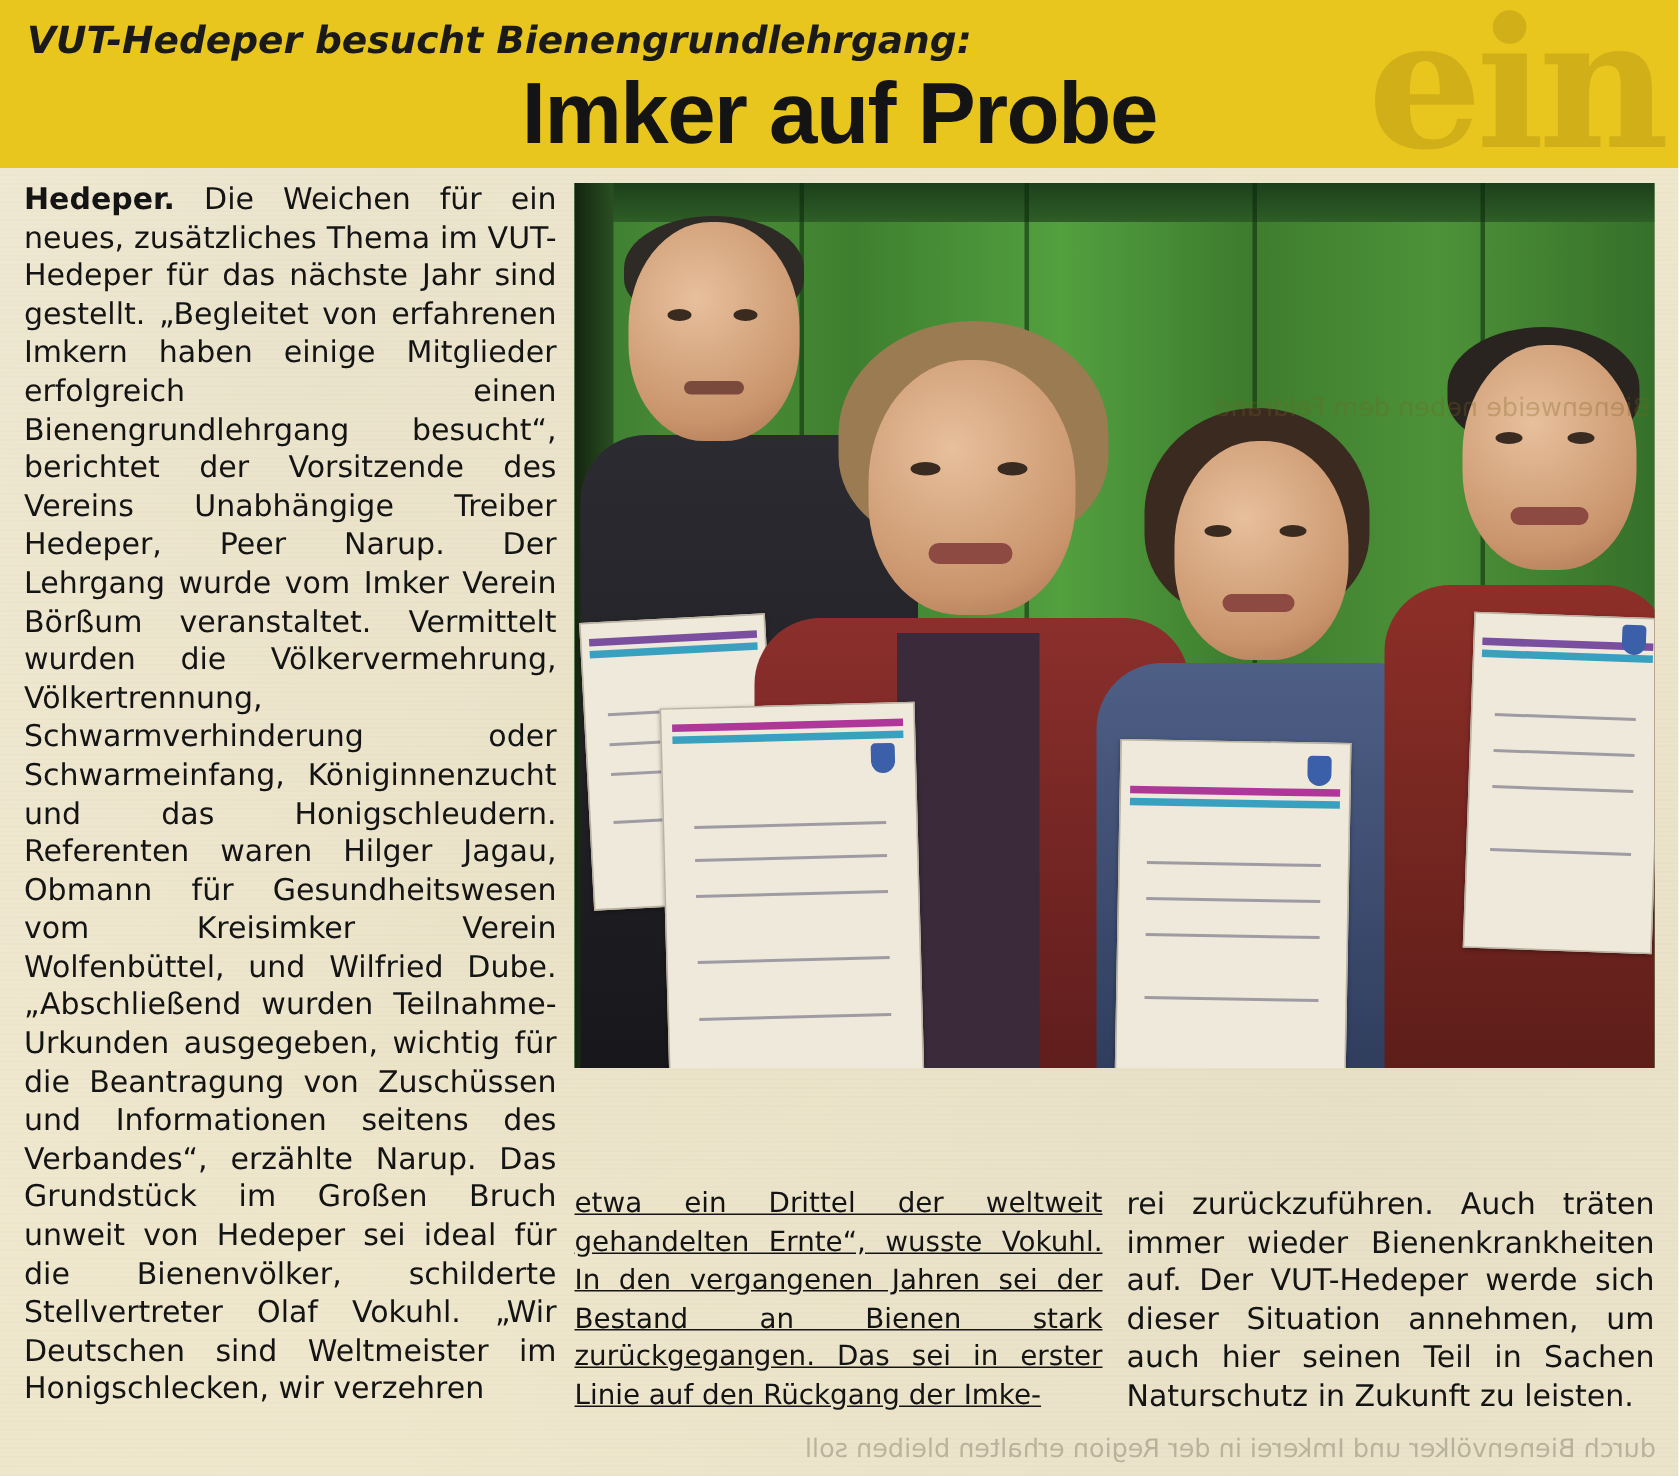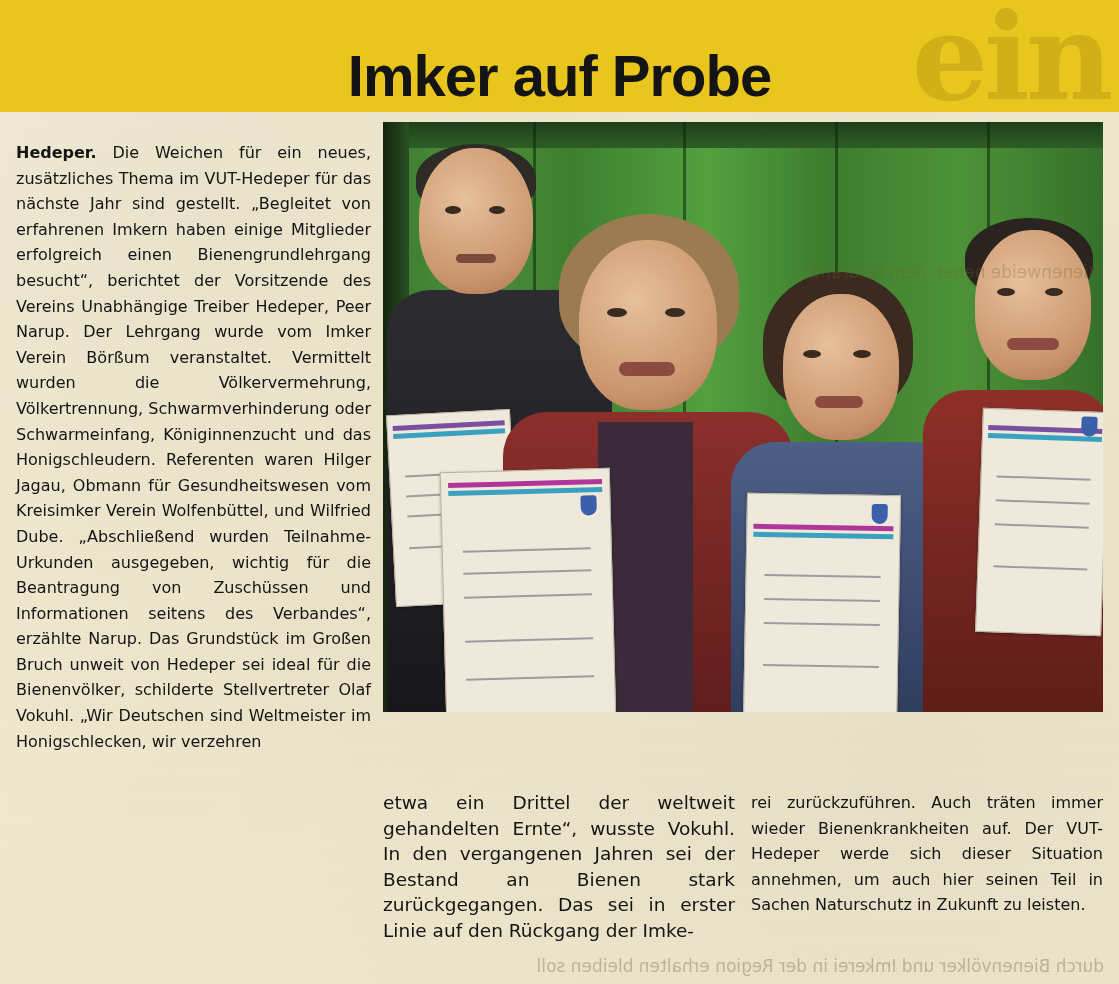--- a/index.html
+++ b/index.html
@@ -74,27 +74,26 @@
     left: 0;
     top: 112px;
     width: 1119px;
     height: 872px;
   }
   .col-left {
     position: absolute;
     left: 16px;
     top: 8px;
     width: 355px;
-    font-size: 16px;
+    font-size: 20px;
     line-height: 25.6px;
     color: #141414;
     text-align: justify;
     text-justify: inter-word;
     hyphens: manual;
-    margin-top: 20px;
   }
   .col-left p {
     margin: 0 0 0 0;
   }
   .col-left p.lead .dateline {
     font-weight: bold;
   }
   .photo-wrap {
     position: absolute;
     left: 383px;
@@ -189,27 +188,28 @@
   }
   .col-mid {
     position: absolute;
     left: 383px;
     top: 678px;
     width: 352px;
     font-size: 18.5px;
     line-height: 25.6px;
     color: #141414;
     text-align: justify;
+    text-decoration: underline;
   }
   .col-right {
     position: absolute;
     left: 751px;
     top: 678px;
     width: 352px;
-    font-size: 16px;
+    font-size: 20px;
     line-height: 25.6px;
     color: #141414;
     text-align: justify;
   }
   .col-mid p, .col-right p { margin: 0; }
   .sig {
     display: block;
     text-align: right;
   }
   
@@ -241,20 +241,21 @@
 </style>
 </head>
 <body>
 
 <div class="page">
 
   <div class="paper-texture"></div>
 
   <div class="masthead">
     <div class="ghost">ein</div>
+    <div class="kicker">VUT-Hedeper besucht Bienengrundlehrgang:</div>
     <div class="headline">Imker auf Probe</div>
   </div>
 
   <div class="content">
 
     <div class="col-left">
       <p class="lead"><span class="dateline">Hedeper.</span><span> Die Weichen für ein neues, zusätzliches Thema im VUT-Hedeper für das nächste Jahr sind gestellt. „Begleitet von erfahrenen Imkern haben einige Mitglieder erfolgreich einen Bienengrundlehrgang besucht“, berichtet der Vorsitzende des Vereins Unabhängige Treiber Hedeper, Peer Narup. Der Lehrgang wurde vom Imker Verein Börßum veranstaltet. Vermittelt wurden die Völkervermehrung, Völkertrennung, Schwarmverhinderung oder Schwarmeinfang, Königinnenzucht und das Honigschleudern. Referenten waren Hilger Jagau, Obmann für Gesundheitswesen vom Kreisimker Verein Wolfenbüttel, und Wilfried Dube. „Abschließend wurden Teilnahme-Urkunden ausgegeben, wichtig für die Beantragung von Zuschüssen und Informationen seitens des Verbandes“, erzählte Narup. Das Grundstück im Großen Bruch unweit von Hedeper sei ideal für die Bienenvölker, schilderte Stellvertreter Olaf Vokuhl. „Wir Deutschen sind Weltmeister im Honigschlecken, wir verzehren</span></p>
     </div>
 
     <div class="photo-wrap">

